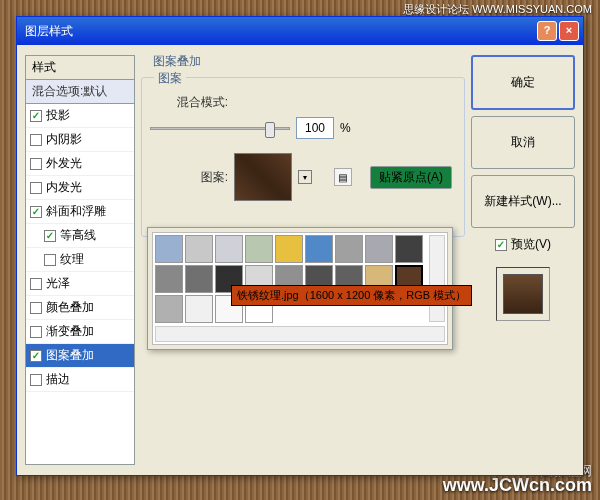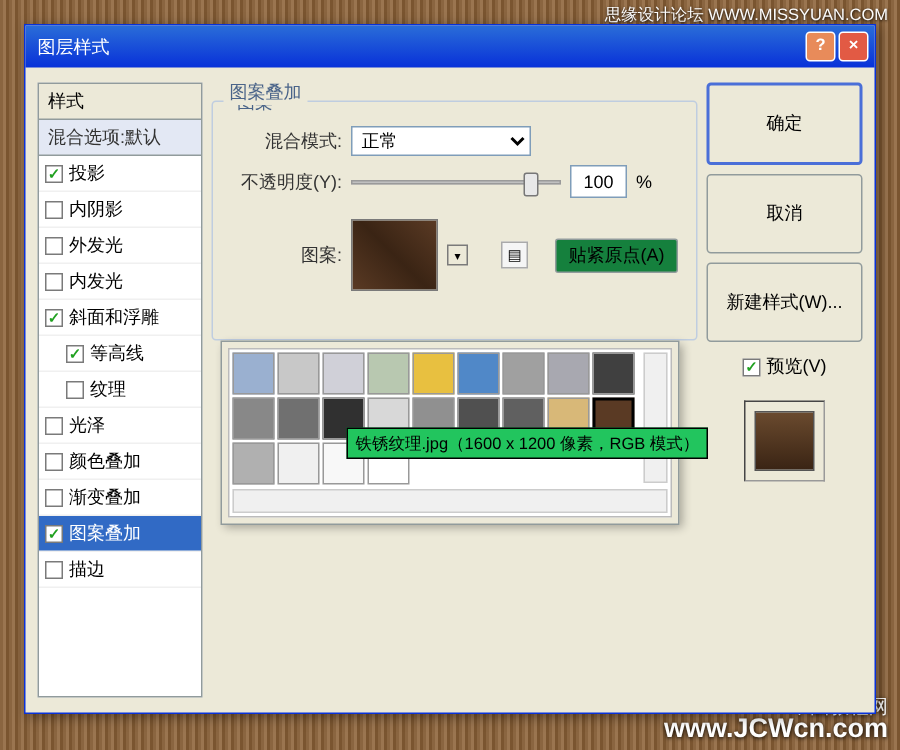--- a/index.html
+++ b/index.html
@@ -16,38 +16,38 @@
 .body { display: flex; padding: 10px 8px; height: calc(100% - 28px); gap: 6px; }
 .styles-panel { width: 110px; border: 1px solid #919b9c; background: #fff; display: flex; flex-direction: column; }
 .styles-header { background: #ece9d8; padding: 3px 6px; border-bottom: 1px solid #919b9c; }
 .styles-sub { background: #e3e8f4; padding: 3px 6px; border-bottom: 1px solid #919b9c; color: #333; }
 .style-item { padding: 3px 4px; display: flex; align-items: center; gap: 4px; border-bottom: 1px solid #f0f0f0; cursor: pointer; }
 .style-item.active { background: #316ac5; color: #fff; }
 .style-item.indent { padding-left: 18px; }
 .cb { width: 12px; height: 12px; border: 1px solid #7a7a7a; background: #fff; display: inline-flex; align-items: center; justify-content: center; font-size: 10px; color: #21a121; font-weight: bold; }
 .main { flex: 1; position: relative; }
 .group-title { color: #4a6489; position: absolute; top: -2px; left: 8px; background: #ece9d8; padding: 0 4px; z-index: 2; }
-.group-box { border: 1px solid #bfcde0; border-radius: 3px; margin-top: 12px; padding: 10px 8px 14px; position: relative; }
+.group-box { border: 1px solid #bfcde0; border-radius: 3px; margin-top: 22px; padding: 10px 8px 14px; position: relative; }
 .sub-title { color: #4a6489; position: absolute; top: -8px; left: 12px; background: #ece9d8; padding: 0 4px; }
 .row { display: flex; align-items: center; gap: 6px; margin: 6px 0; }
 .row-label { width: 78px; text-align: right; color: #333; }
 select { border: 1px solid #7f9db9; height: 20px; width: 120px; background: #fff; padding: 0 2px; }
 .slider-track { flex: 1; height: 3px; background: #c0c0c0; position: relative; border: 1px solid #9a9a9a; max-width: 140px; }
 .slider-thumb { position: absolute; right: 14px; top: -6px; width: 10px; height: 16px; background: #e8e8e8; border: 1px solid #777; border-radius: 2px; }
 input.num { width: 38px; height: 22px; border: 1px solid #7f9db9; text-align: center; }
 .pattern-preview { width: 58px; height: 48px; border: 1px solid #7a7a7a; background: linear-gradient(45deg,#5a3a24,#3a2414,#5a3a24); display: inline-block; }
 .dd-arrow { width: 14px; height: 14px; border: 1px solid #7a7a7a; background: #ece9d8; display: inline-flex; align-items: center; justify-content: center; font-size: 8px; }
 .snap-btn { border: 1px solid #919b9c; background: #15803d; padding: 2px 8px; border-radius: 2px; cursor: pointer; }
 .new-icon { width: 18px; height: 18px; border: 1px solid #aaa; background: #f5f5f5; display: inline-flex; align-items: center; justify-content: center; font-size: 10px; }
 .swatch-popup { position: absolute; top: 172px; left: 6px; width: 306px; background: #ece9d8; border: 1px solid #919b9c; box-shadow: 2px 2px 6px rgba(0,0,0,.3); padding: 4px; }
 .swatch-grid { display: flex; flex-wrap: wrap; gap: 0; background: #fff; border: 1px solid #bbb; padding: 1px; }
 .swatch { width: 28px; height: 28px; border: 1px solid #999; margin: 1px; }
 .swatch.sel { outline: 2px solid #000; outline-offset: -2px; border-color: #fff; }
 .popup-arrow { position: absolute; top: 6px; right: 6px; width: 14px; height: 14px; border: 1px solid #999; background: #ece9d8; border-radius: 50%; font-size: 8px; display: flex; align-items: center; justify-content: center; }
-.tooltip { position: absolute; top: 230px; left: 90px; background: #22c55e; border: 1px solid #000; padding: 2px 5px; font-size: 11px; z-index: 5; white-space: nowrap; }
+.tooltip { position: absolute; top: 230px; left: 90px; background: #c2410c; border: 1px solid #000; padding: 2px 5px; font-size: 11px; z-index: 5; white-space: nowrap; }
 .right-col { width: 104px; display: flex; flex-direction: column; gap: 6px; align-items: stretch; }
 .btn { border: 1px solid #919b9c; background: #ece9d8; padding: 17px 0; border-radius: 3px; cursor: pointer; text-align: center; }
 .btn.primary { border: 2px solid #4a6fd8; }
 .preview-row { display: flex; align-items: center; gap: 4px; justify-content: center; margin-top: 2px; }
 .preview-box { width: 54px; height: 54px; border: 1px inset #999; background: #ece9d8; margin: 8px auto 0; display: flex; align-items: center; justify-content: center; }
 .preview-inner { width: 40px; height: 40px; background: linear-gradient(#6a4a2e,#3a2414); border: 1px solid #555; }
 .scroll-stub { position: absolute; right: 2px; top: 2px; bottom: 22px; width: 16px; background: #f0f0f0; border: 1px solid #ccc; }
 .scroll-h { position: absolute; left: 2px; right: 2px; bottom: 2px; height: 16px; background: #f0f0f0; border: 1px solid #ccc; }
 </style>
 </head>
@@ -119,24 +119,22 @@
           </div>
         </div>
     </div>
 
     <div class="main">
       <div class="group-title">图案叠加</div>
       <div class="group-box" style="height:160px">
         <div class="sub-title">图案</div>
         <div class="row">
           <span class="row-label">混合模式:</span>
-          <select><option>正常</option></select>
         </div>
         <div class="row">
-          <span class="row-label">不透明度(Y):</span>
           <div class="slider-track">
               <div class="slider-thumb"></div>
             </div>
           <input class="num" value="100" style="">
           <span>%</span>
         </div>
         <div class="row" style="margin-top:14px">
           <span class="row-label">图案:</span>
           <span class="pattern-preview"></span>
           <span class="dd-arrow">▾</span>

